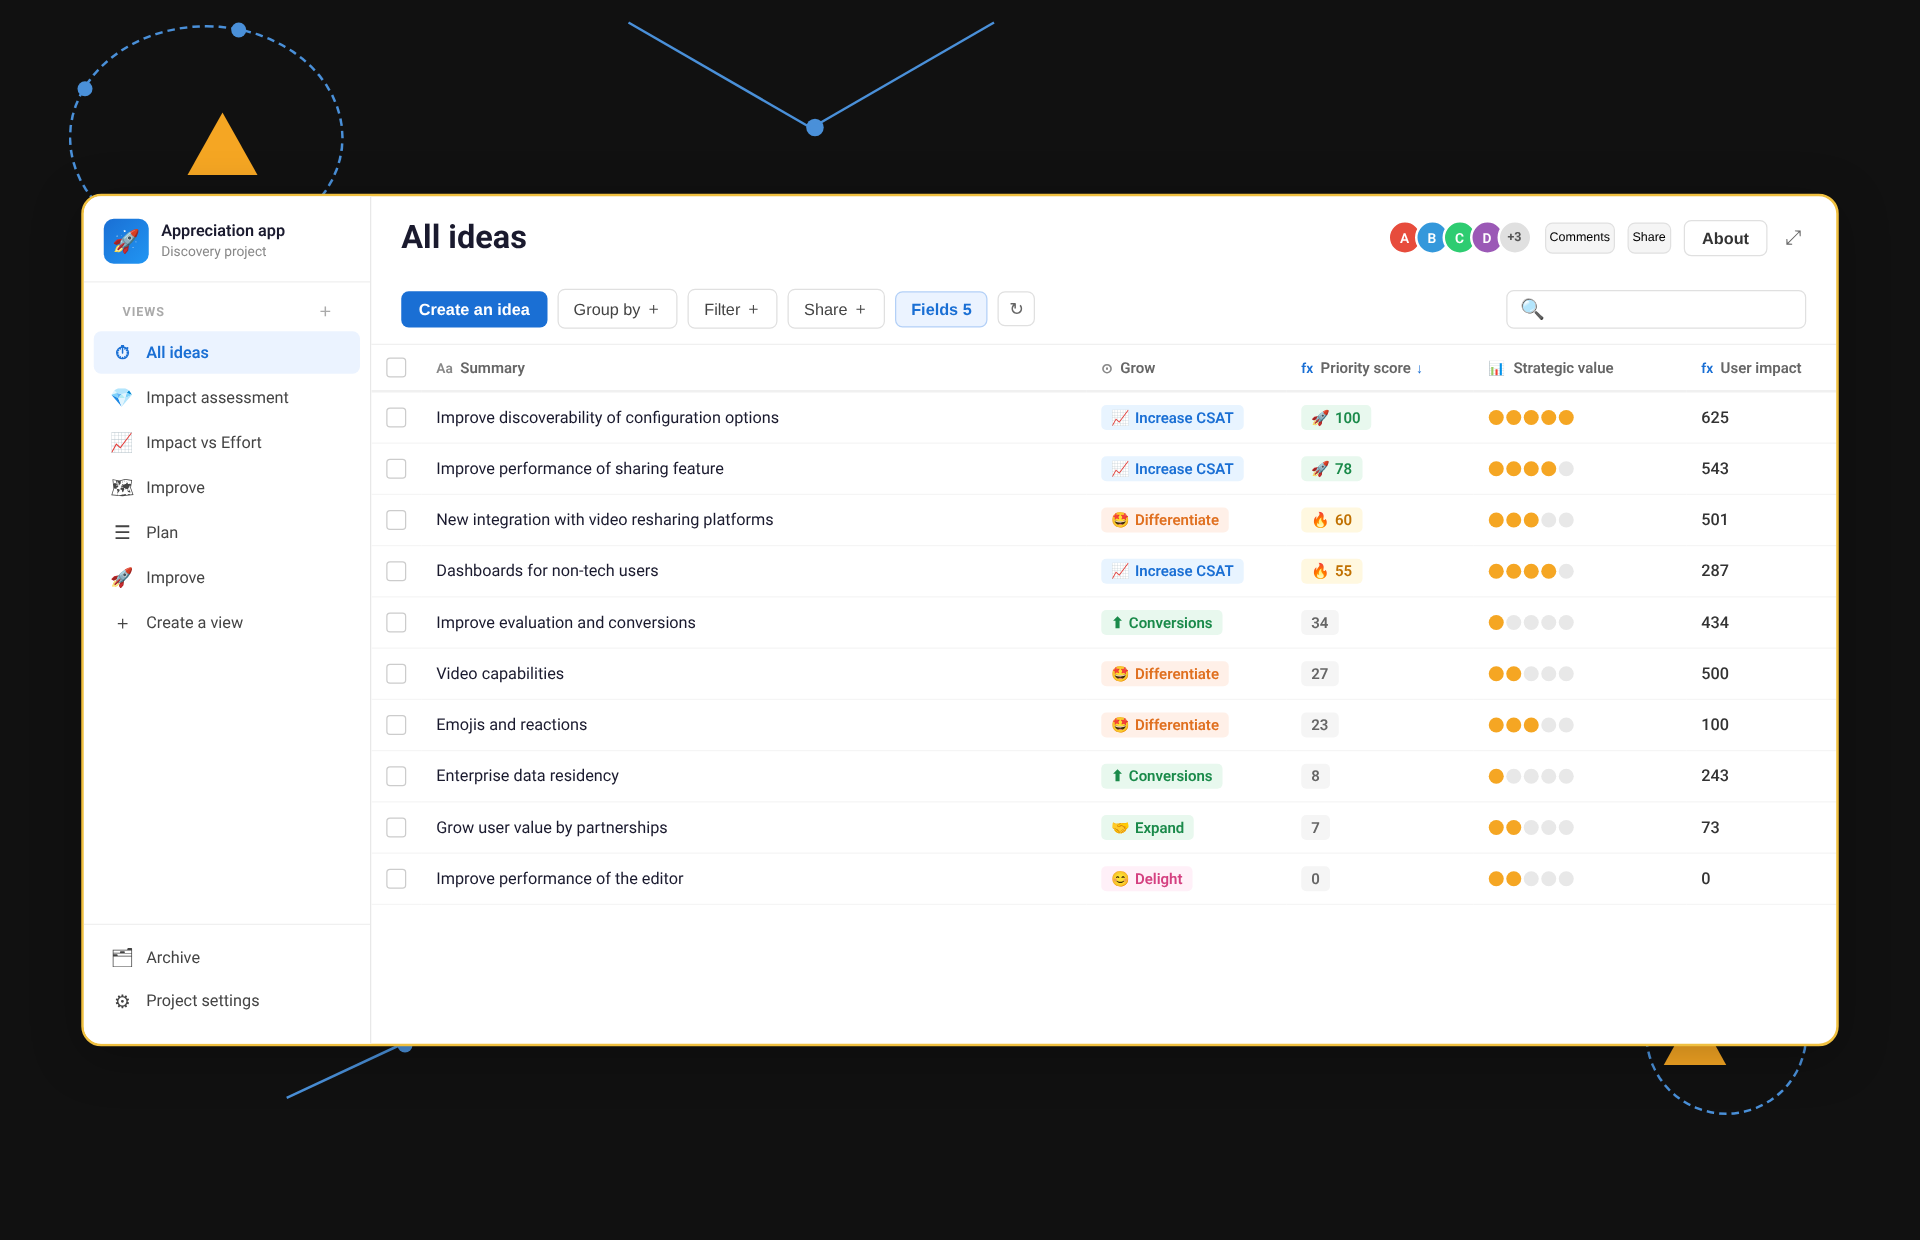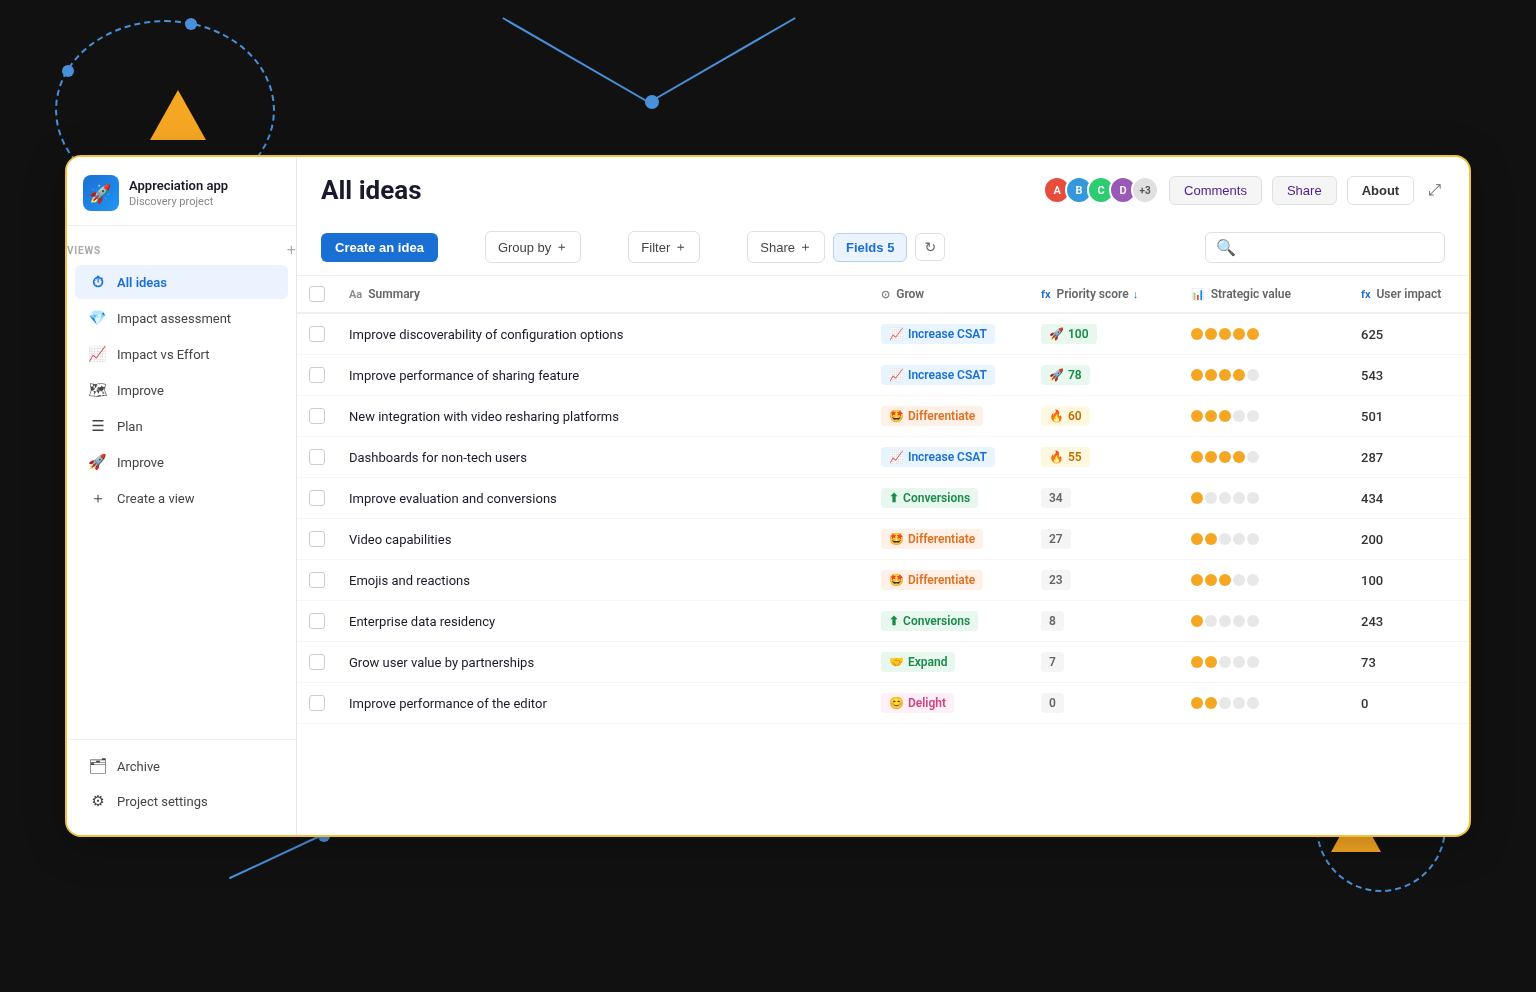--- a/index.html
+++ b/index.html
@@ -125,21 +125,21 @@
       font-size: 11px;
       color: #888;
     }
 
     .sidebar-section-label {
       font-size: 10px;
       font-weight: 700;
       color: #aaa;
       letter-spacing: 0.8px;
       text-transform: uppercase;
-      padding: 16px 0 6px;
+      padding: 16px 31px 6px;
       display: flex;
       align-items: center;
       justify-content: space-between;
     }
 
     .sidebar-add-btn {
       background: none;
       border: none;
       cursor: pointer;
       color: #aaa;
@@ -238,23 +238,23 @@
       background: #e0e0e0;
       color: #555;
       font-size: 10px;
       font-weight: 700;
     }
 
     .header-btn {
       background: #f5f5f5;
       border: 1px solid #e0e0e0;
       border-radius: 6px;
-      padding: 6px 14px;
-      font-size: 13px;
-      color: #4c1d95;
+      padding: 6px 3px;
+      font-size: 10px;
+      color: #000000;
       cursor: pointer;
       font-weight: 500;
     }
 
     .about-btn {
       background: #fff;
       border: 1px solid #e0e0e0;
       border-radius: 6px;
       padding: 6px 14px;
       font-size: 13px;
@@ -296,21 +296,20 @@
       border: 1px solid #e0e0e0;
       border-radius: 6px;
       padding: 6px 12px;
       font-size: 13px;
       color: #444;
       cursor: pointer;
       display: flex;
       align-items: center;
       gap: 4px;
       font-weight: 500;
-      margin-left: 39px;
     }
 
     .fields-btn {
       background: #EBF3FF;
       border: 1px solid #b3d0f7;
       border-radius: 6px;
       padding: 6px 12px;
       font-size: 13px;
       color: #1a6fd4;
       cursor: pointer;
@@ -854,21 +853,21 @@
     <td>
       <div class="dots-row">
                   <span class="dot-filled"></span>
                   <span class="dot-filled"></span>
                   <span class="dot-empty"></span>
                   <span class="dot-empty"></span>
                   <span class="dot-empty"></span>
                 </div>
     </td>
     <td>
-      <span class="impact-val">200</span>
+      <span class="impact-val">500</span>
     </td>
   </tr>
             <tr>
     <td>
       <input type="checkbox" class="row-checkbox" style="">
     </td>
     <td>
       <span class="summary-text">Emojis and reactions</span>
     </td>
     <td>

